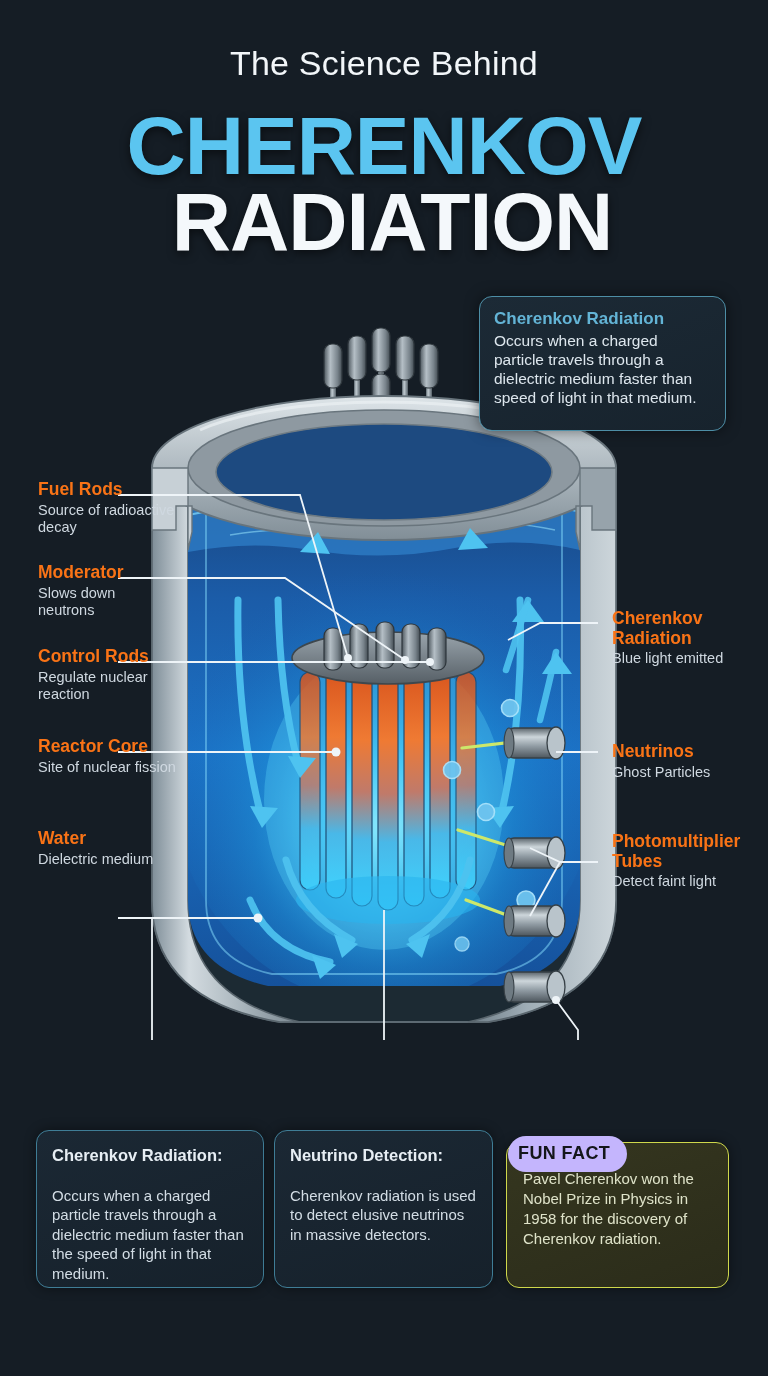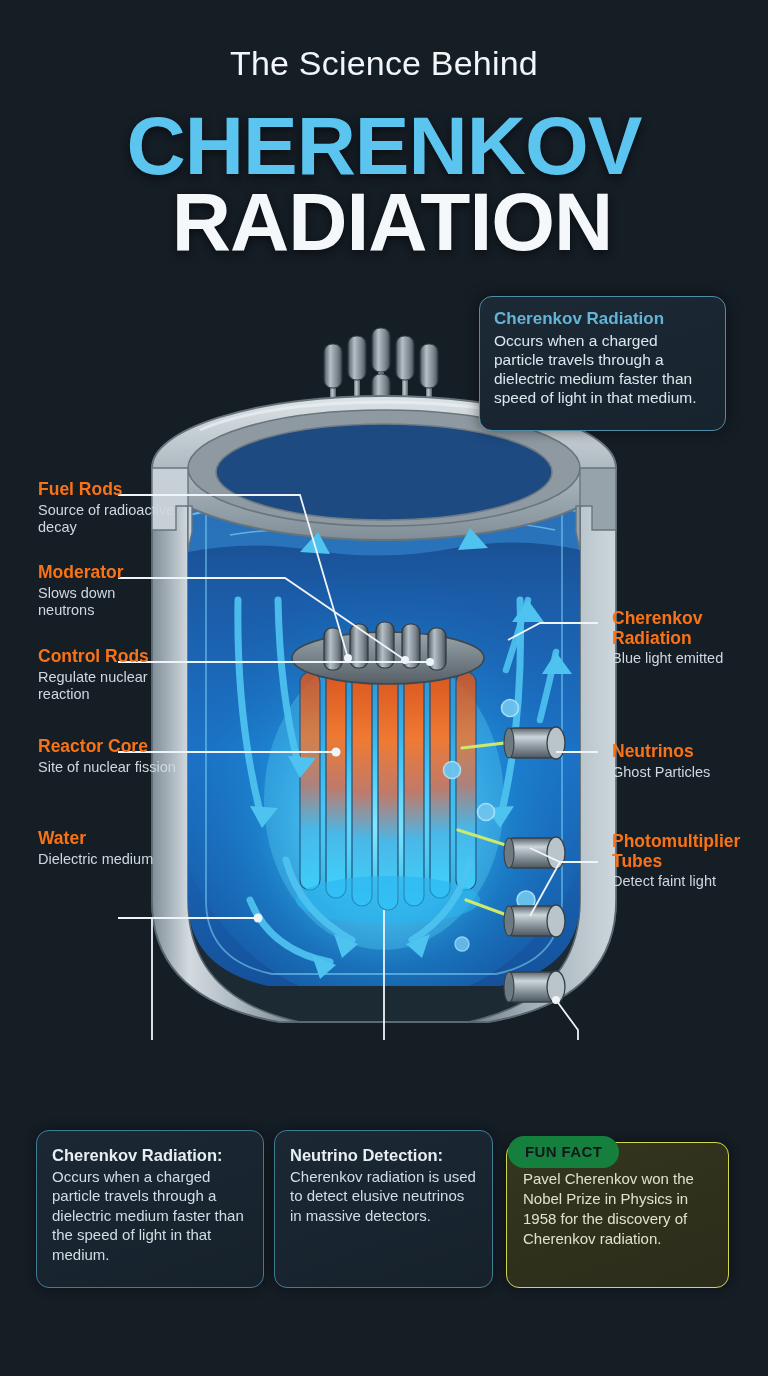--- a/index.html
+++ b/index.html
@@ -56,36 +56,36 @@
   .nuke-body { font-size:15.5px; color:#c9d4dd; line-height:1.33; margin-top:22px; }
 
   
   .card {
     position:absolute; border-radius:13px;
     border:1.5px solid #3f7d96;
     background:linear-gradient(160deg,#1b2834 0%,#16212b 100%);
     padding:14px 15px 0 15px;
     box-shadow:0 0 12px rgba(0,0,0,.45);
   }
-  .card-t { font-size:16.5px; font-weight:700; color:#e7eef4; line-height:1.25; margin-bottom:1px; }
+  .card-t { font-size:16.5px; font-weight:700; color:#e7eef4; line-height:1.25; margin-bottom:20px; }
   .card-b { font-size:15px; color:#d3dde5; line-height:1.3; }
 
   #card-cherenkov { left:36px;  top:1130px; width:228px; height:158px; }
   #card-neutrino  { left:274px; top:1130px; width:219px; height:158px; }
   #card-fun {
     left:506px; top:1142px; width:223px; height:146px;
     border:1.6px solid #cfd84b;
     background:linear-gradient(160deg,#35361f 0%,#2b2c1a 100%);
     padding:26px 16px 0 16px;
   }
   .fun-badge {
     position:absolute; left:508px; top:1136px;
-    background:#15803d; color:#14161a;
-    font-size:15px; font-weight:700; letter-spacing:.4px;
-    padding:7px 17px 8px 17px; border-radius:19px;
+    background:#c4b5fd; color:#14161a;
+    font-size:18px; font-weight:700; letter-spacing:.4px;
+    padding:7px 17px 8px 10px; border-radius:19px;
   }
   #card-fun .card-b { color:#dfe3c9; font-size:15px; line-height:1.34; }
 </style>
 </head>
 <body>
 
 <div id="stage">
 
   <div class="hdr">
     <div class="hdr-kicker">The Science Behind</div>

